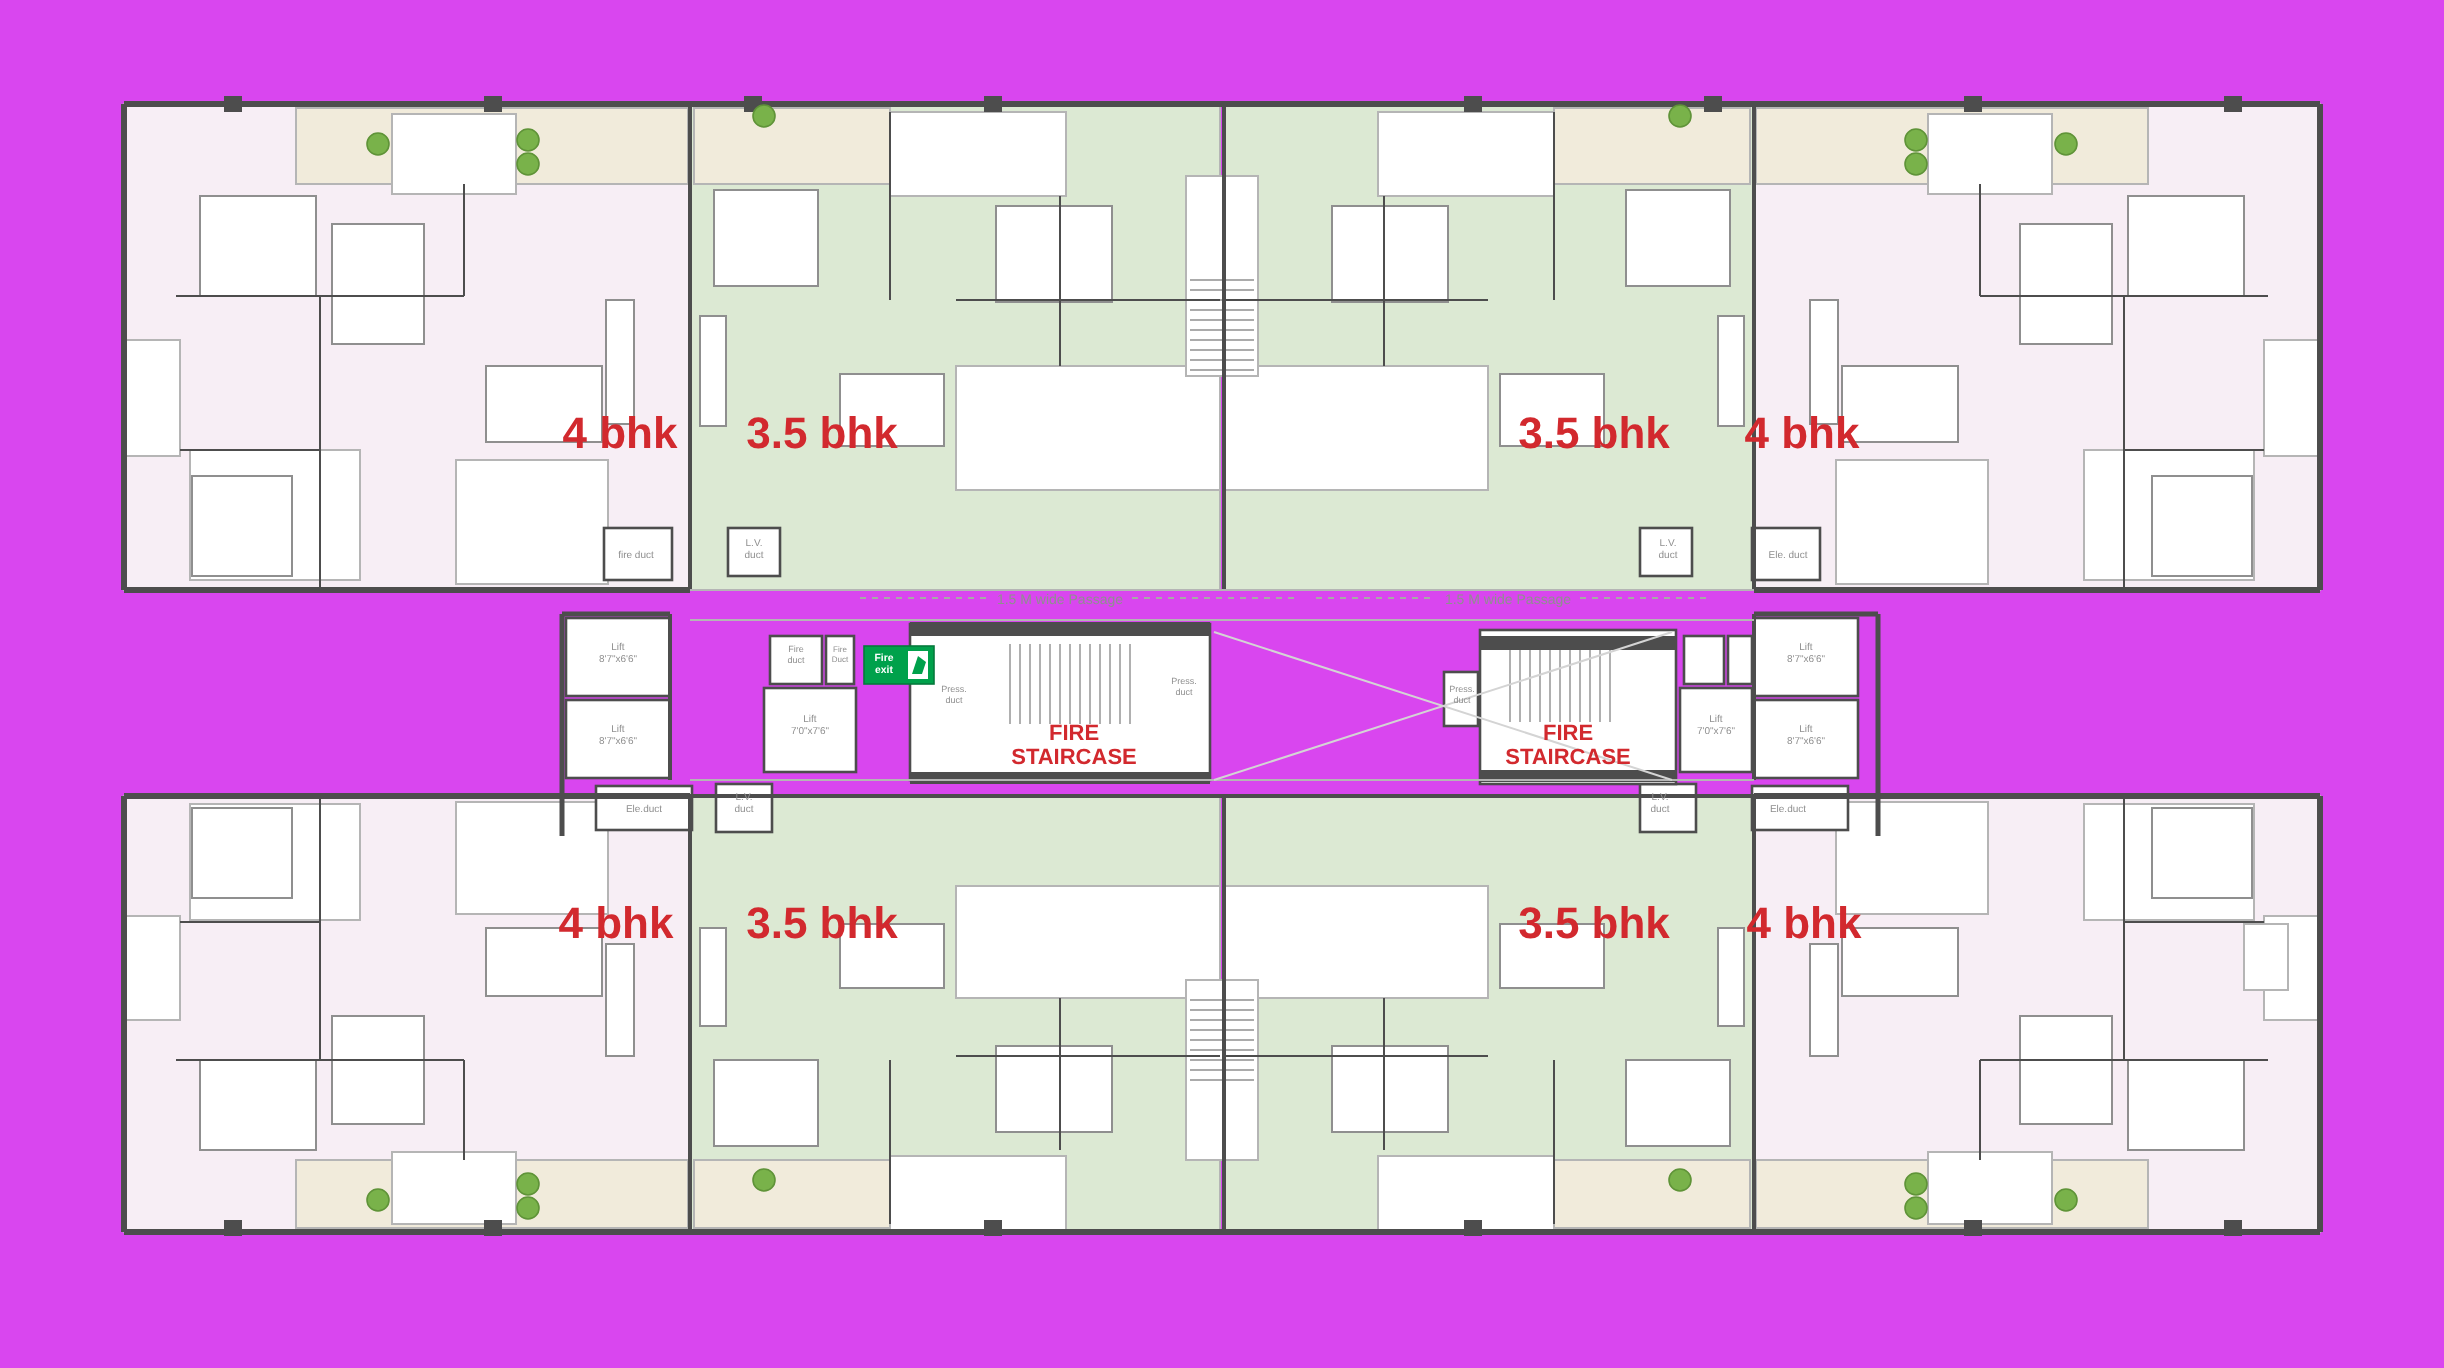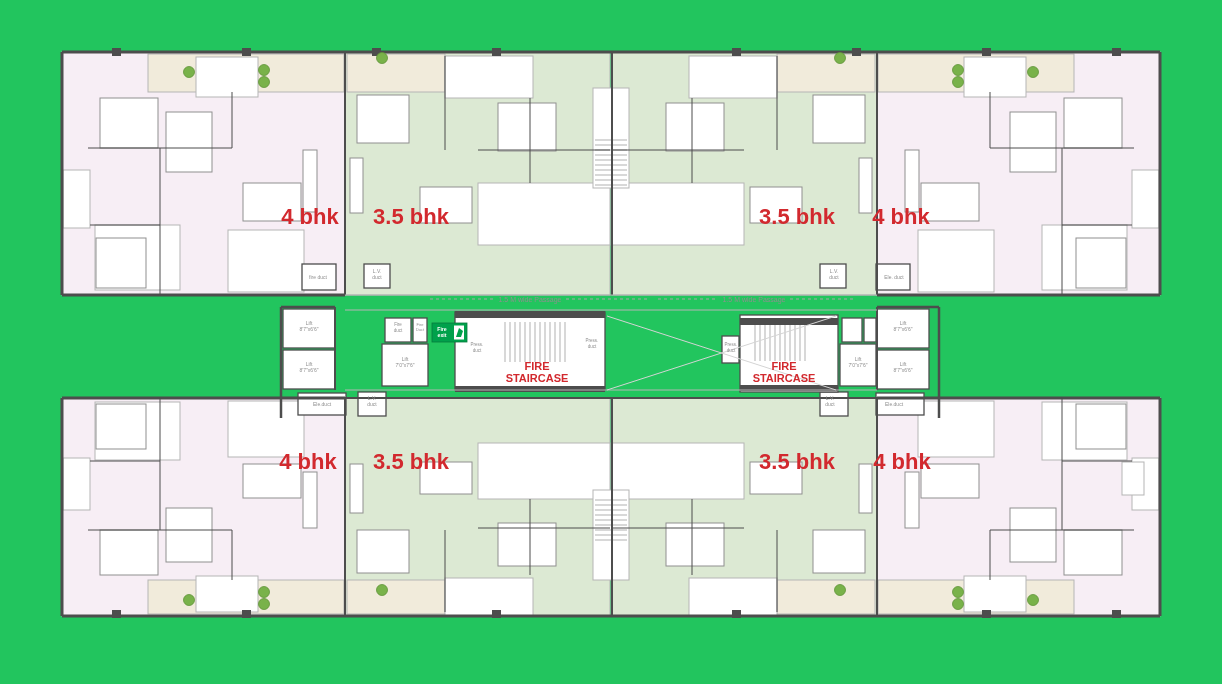--- a/index.html
+++ b/index.html
@@ -1,16 +1,16 @@
 <!DOCTYPE html>
 <html><head>
 <meta charset="utf-8">
 <style>
   html,body{margin:0;padding:0;background:#ffffff;}
-  #canvas{position:relative;width:1222px;height:684px;background:#22c55e;overflow:hidden;
+  #canvas{position:relative;width:1222px;height:684px;background:#d946ef;overflow:hidden;
           font-family:"Liberation Sans", sans-serif;}
   svg{position:absolute;left:0;top:0;}
   text{font-family:"Liberation Sans", sans-serif;}
 </style>
 </head>
 <body>
 
 <div id="canvas">
   <svg id="plan" viewBox="0 0 1222 684" width="1222" height="684">
       <rect x="62" y="52" width="283" height="243" fill="#f7eef5" stroke="#b5b5b5" stroke-width="1"></rect>

